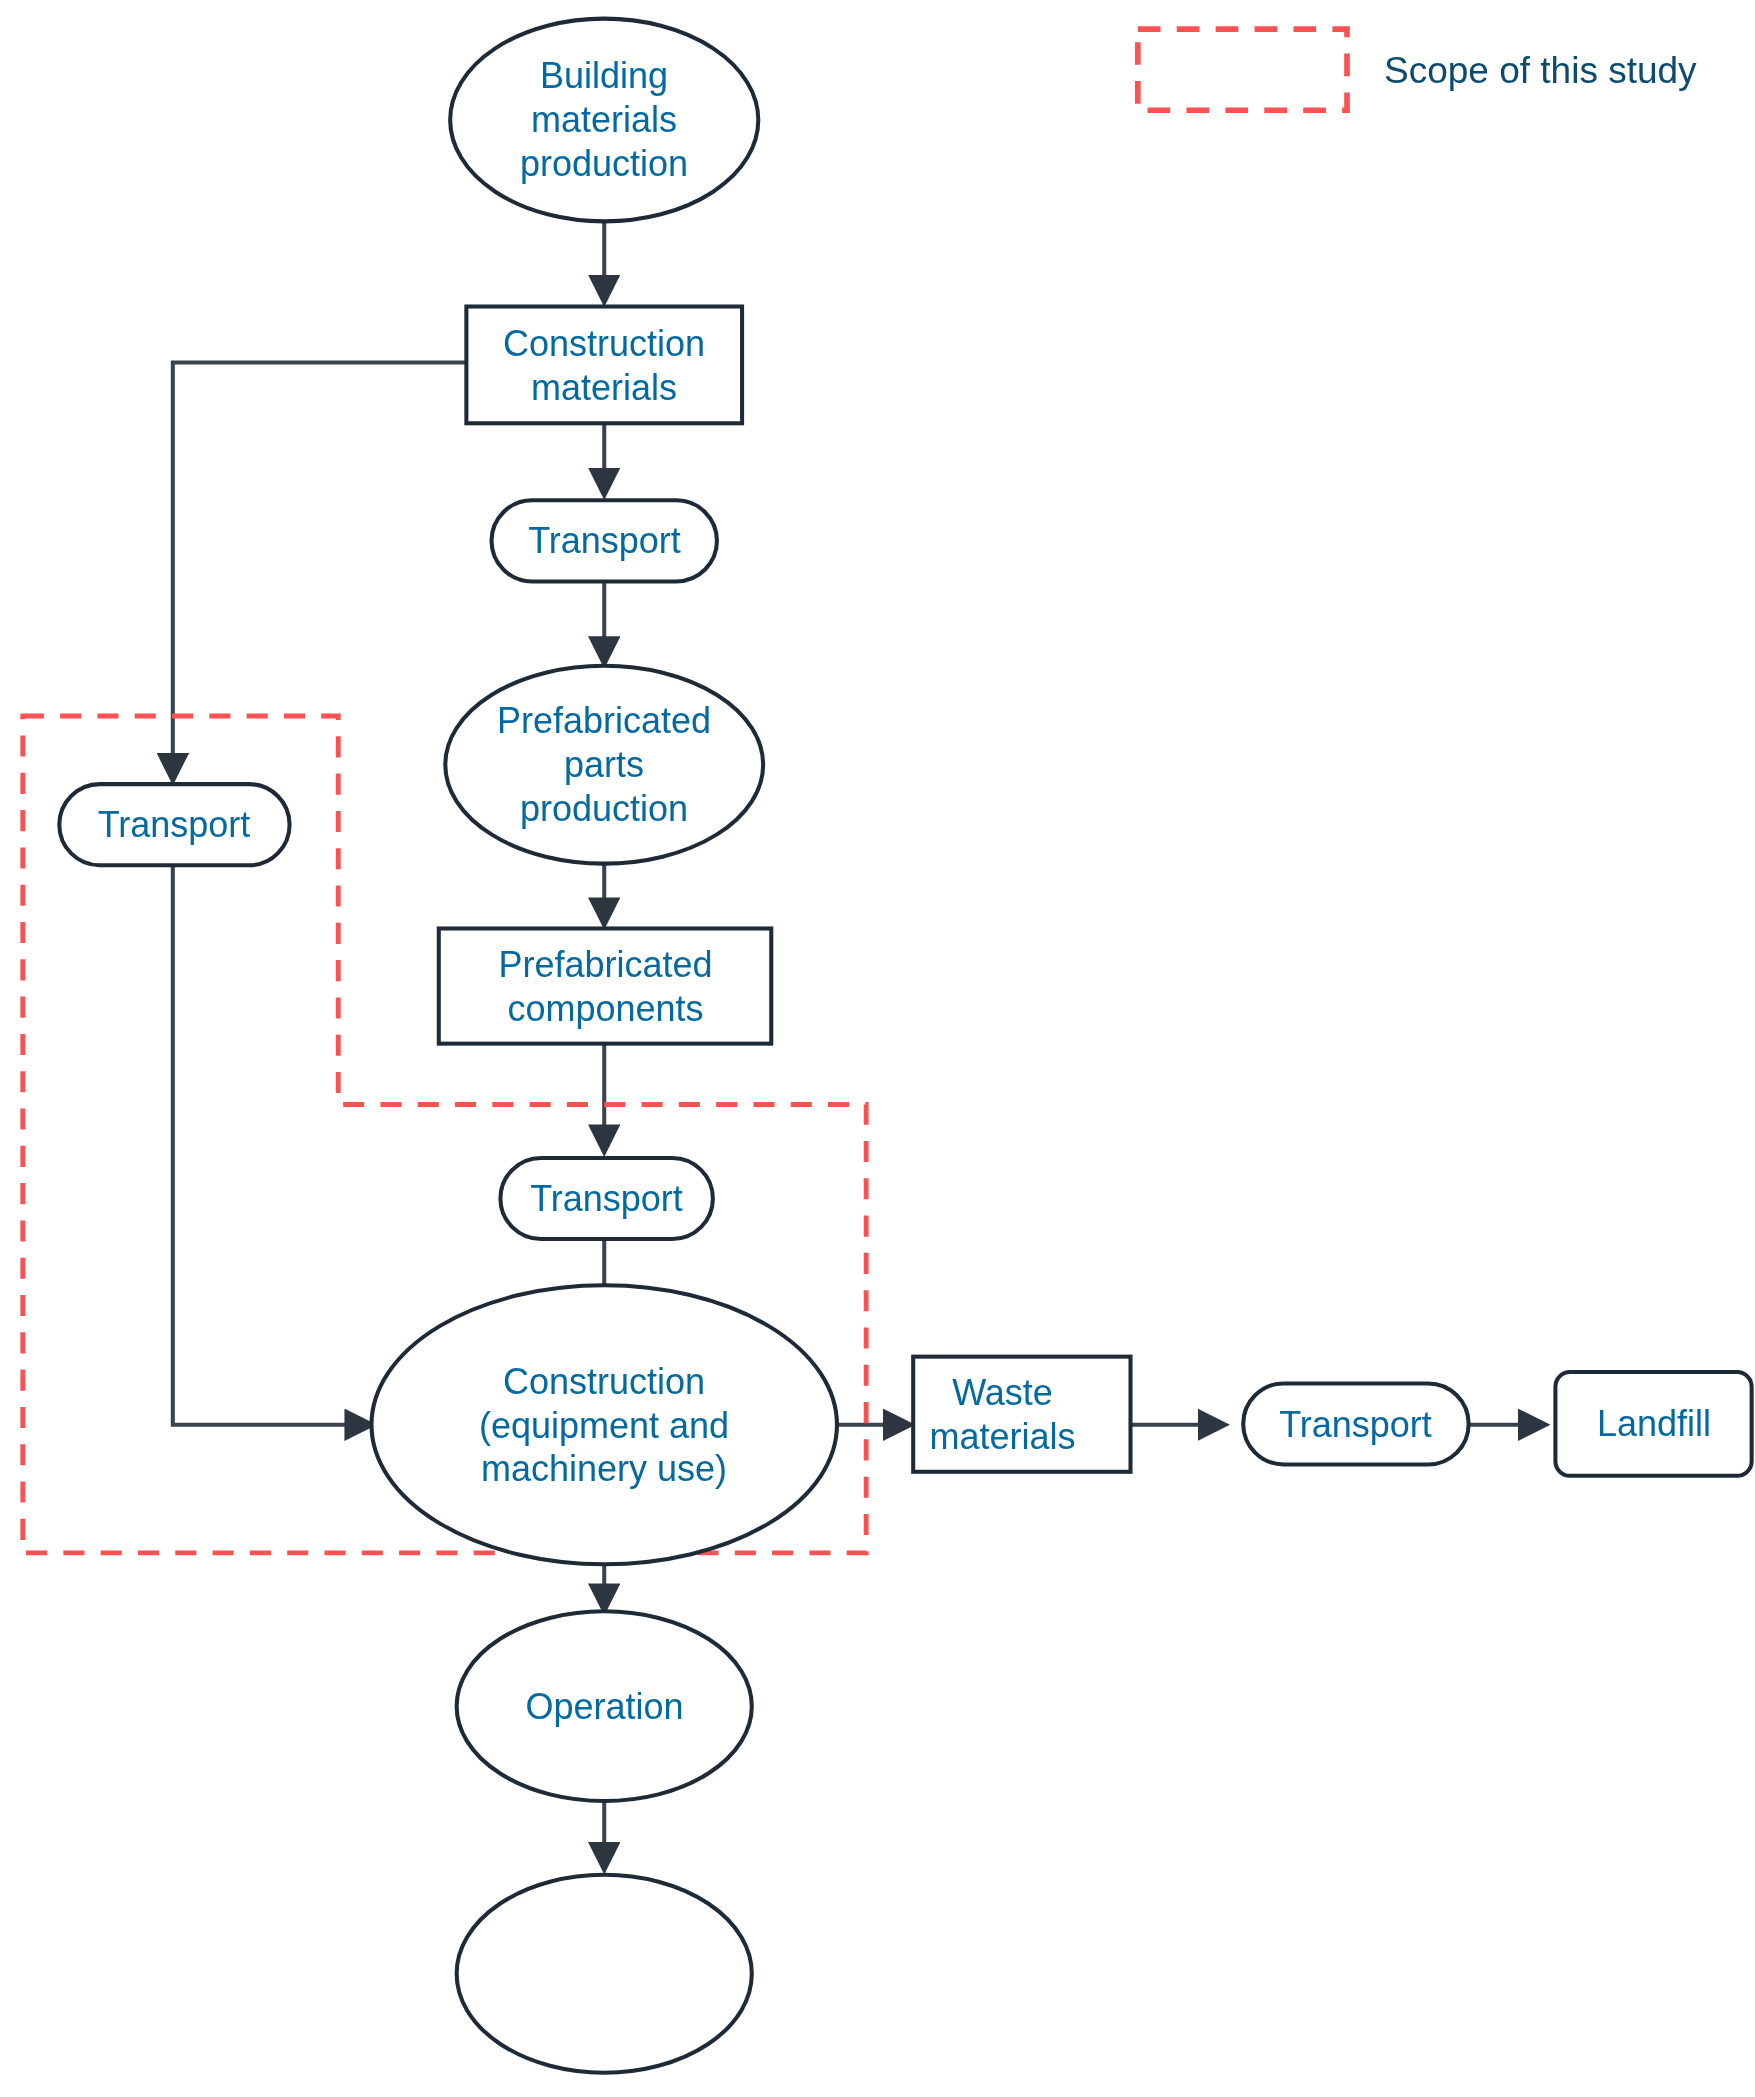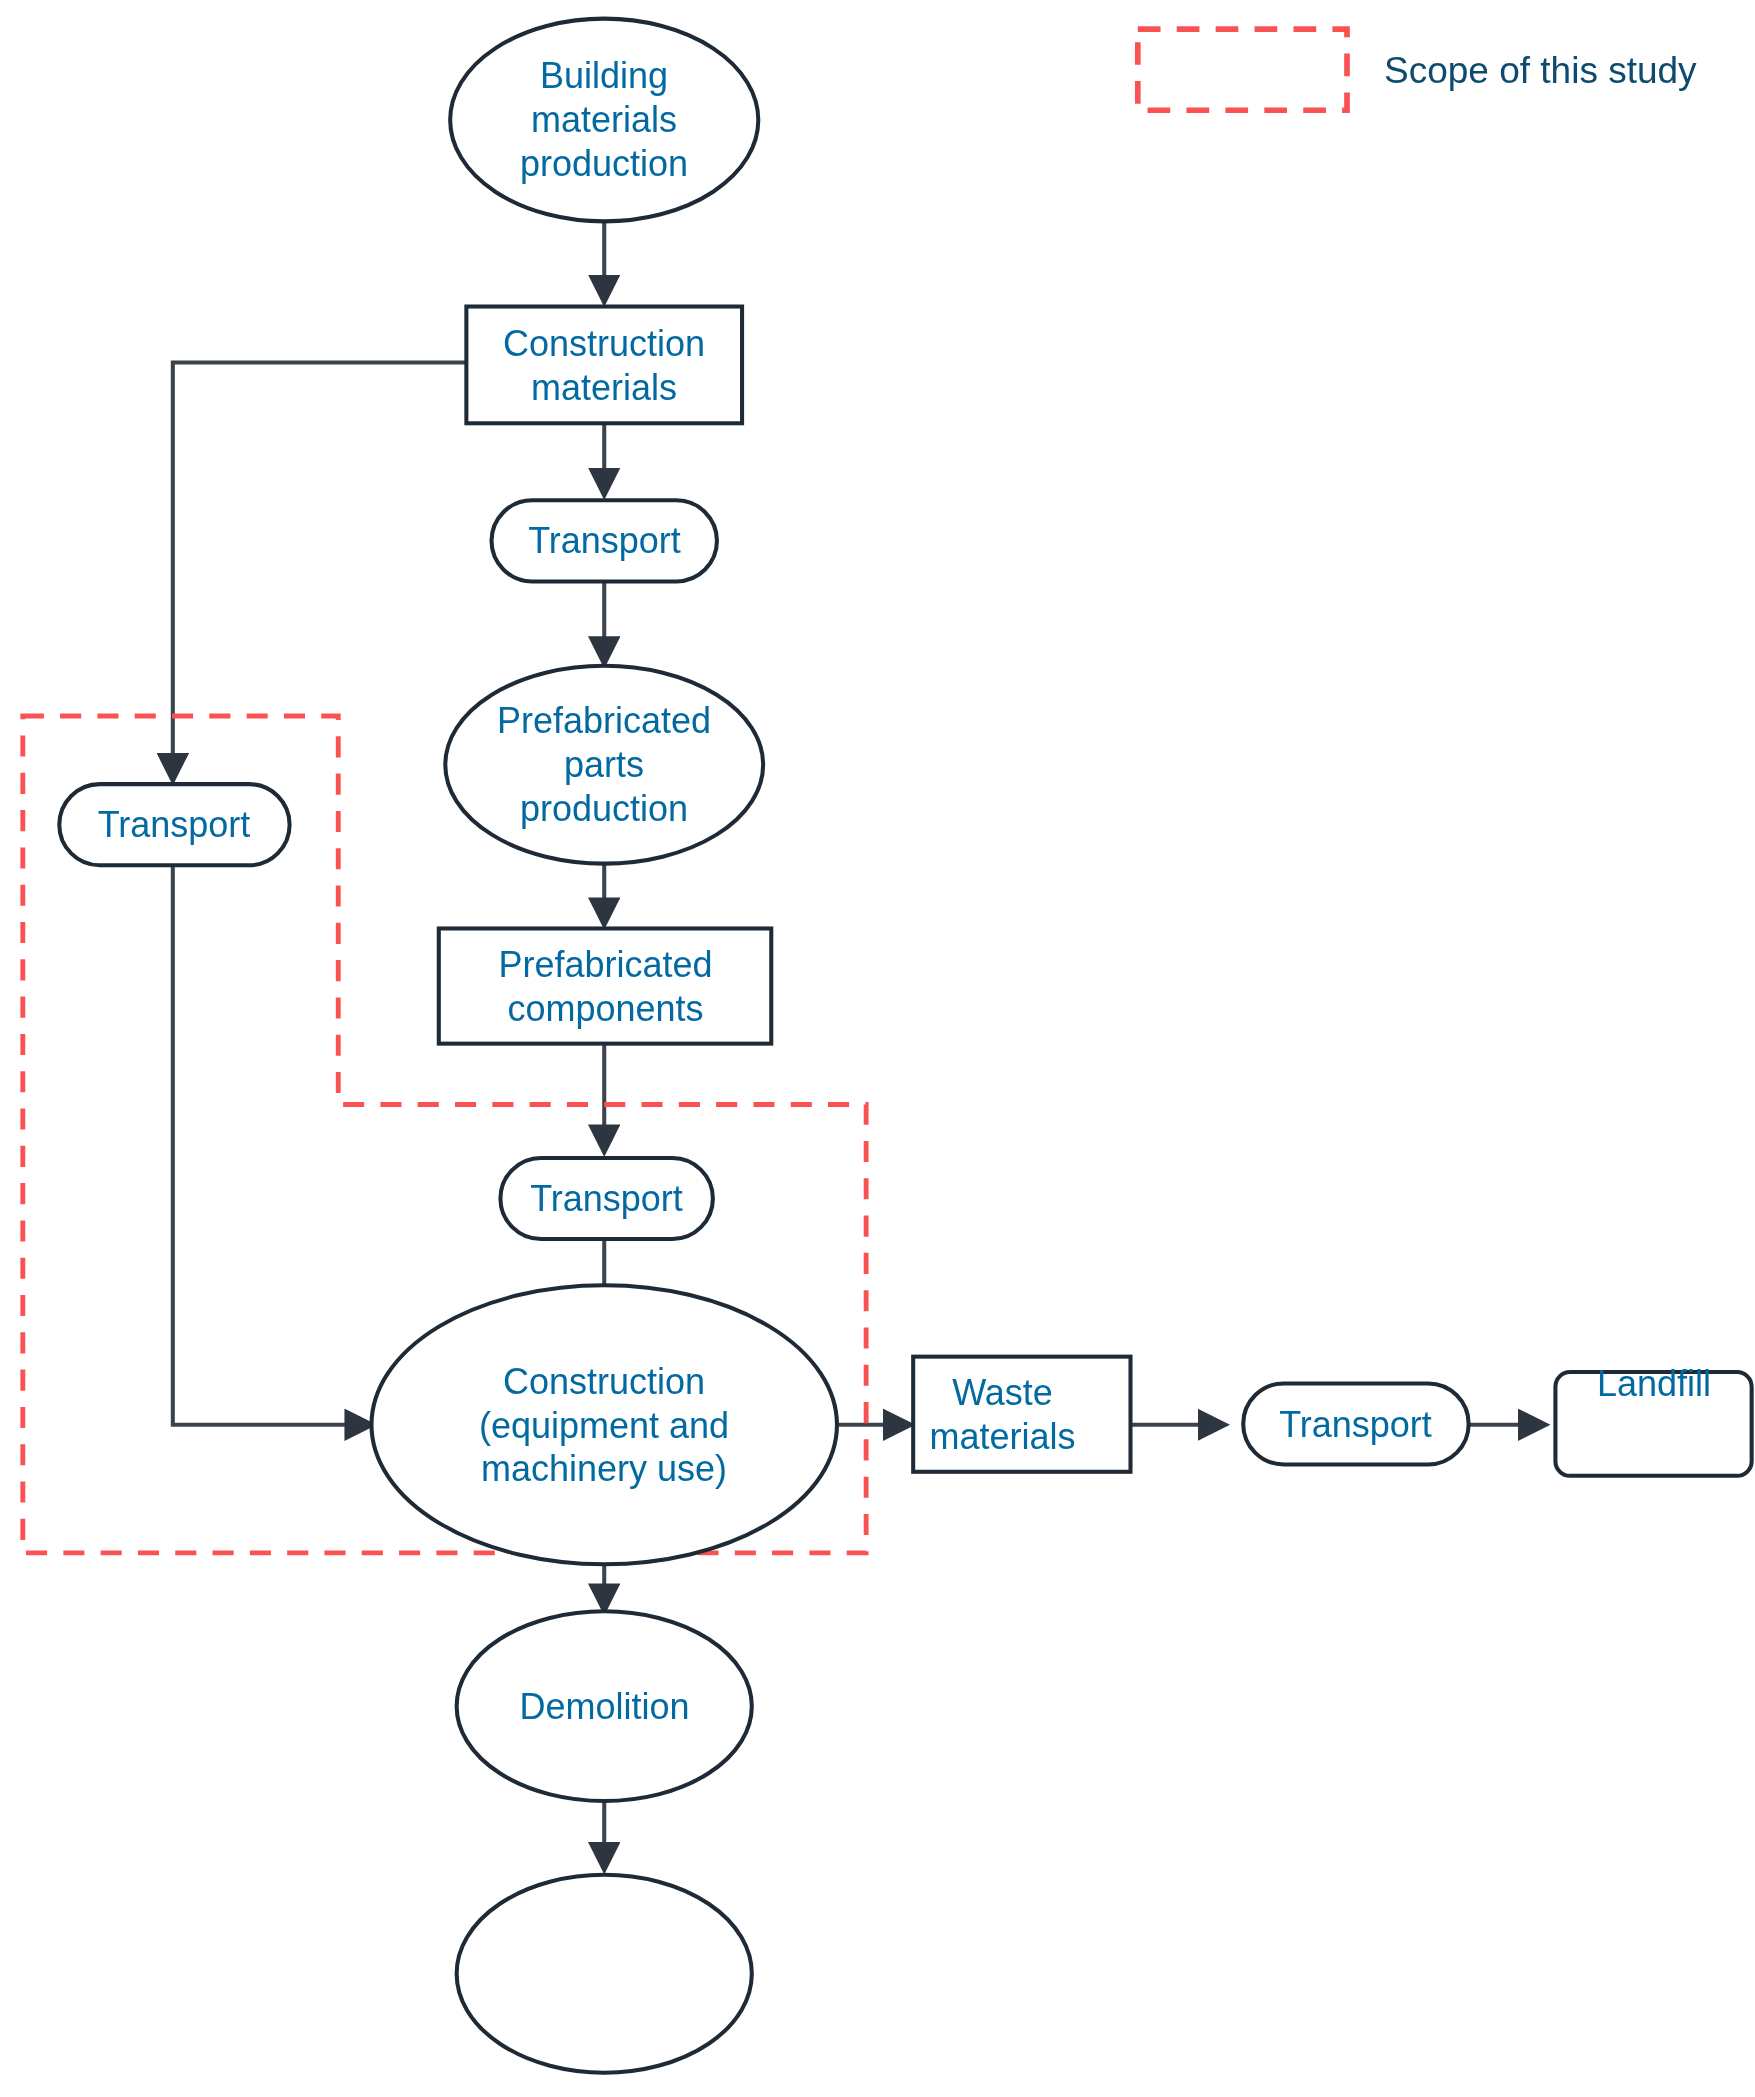--- a/index.html
+++ b/index.html
@@ -135,26 +135,26 @@
 components</div>
 
   <div class="node-label" style="left:500px; top:1158px; width:213px; height:81px;">Transport</div>
 
   <div class="node-label" style="left:59px; top:784px; width:230px; height:81px;">Transport</div>
 
   <div class="node-label" style="left:371px; top:1286px; width:466px; height:279px;">Construction
 (equipment and
 machinery use)</div>
 
-  <div class="node-label" style="left:457px; top:1612px; width:295px; height:190px;">Demolition</div>
+  <div class="node-label" style="left:457px; top:1612px; width:295px; height:190px;">Operation</div>
 
 
   <div class="node-label" style="left:894px; top:1357px; width:217px; height:115px;">Waste
 materials</div>
 
   <div class="node-label" style="left:1243px; top:1384px; width:225px; height:81px;">Transport</div>
 
-  <div class="node-label" style="left:1556px; top:1332px; width:196px; height:104px;">Landfill</div>
+  <div class="node-label" style="left:1556px; top:1372px; width:196px; height:104px;">Landfill</div>
 
   <div class="legend-label" style="left:1384px; top:50px;">Scope of this study</div>
 
 </div>
 
 
 </body></html>

